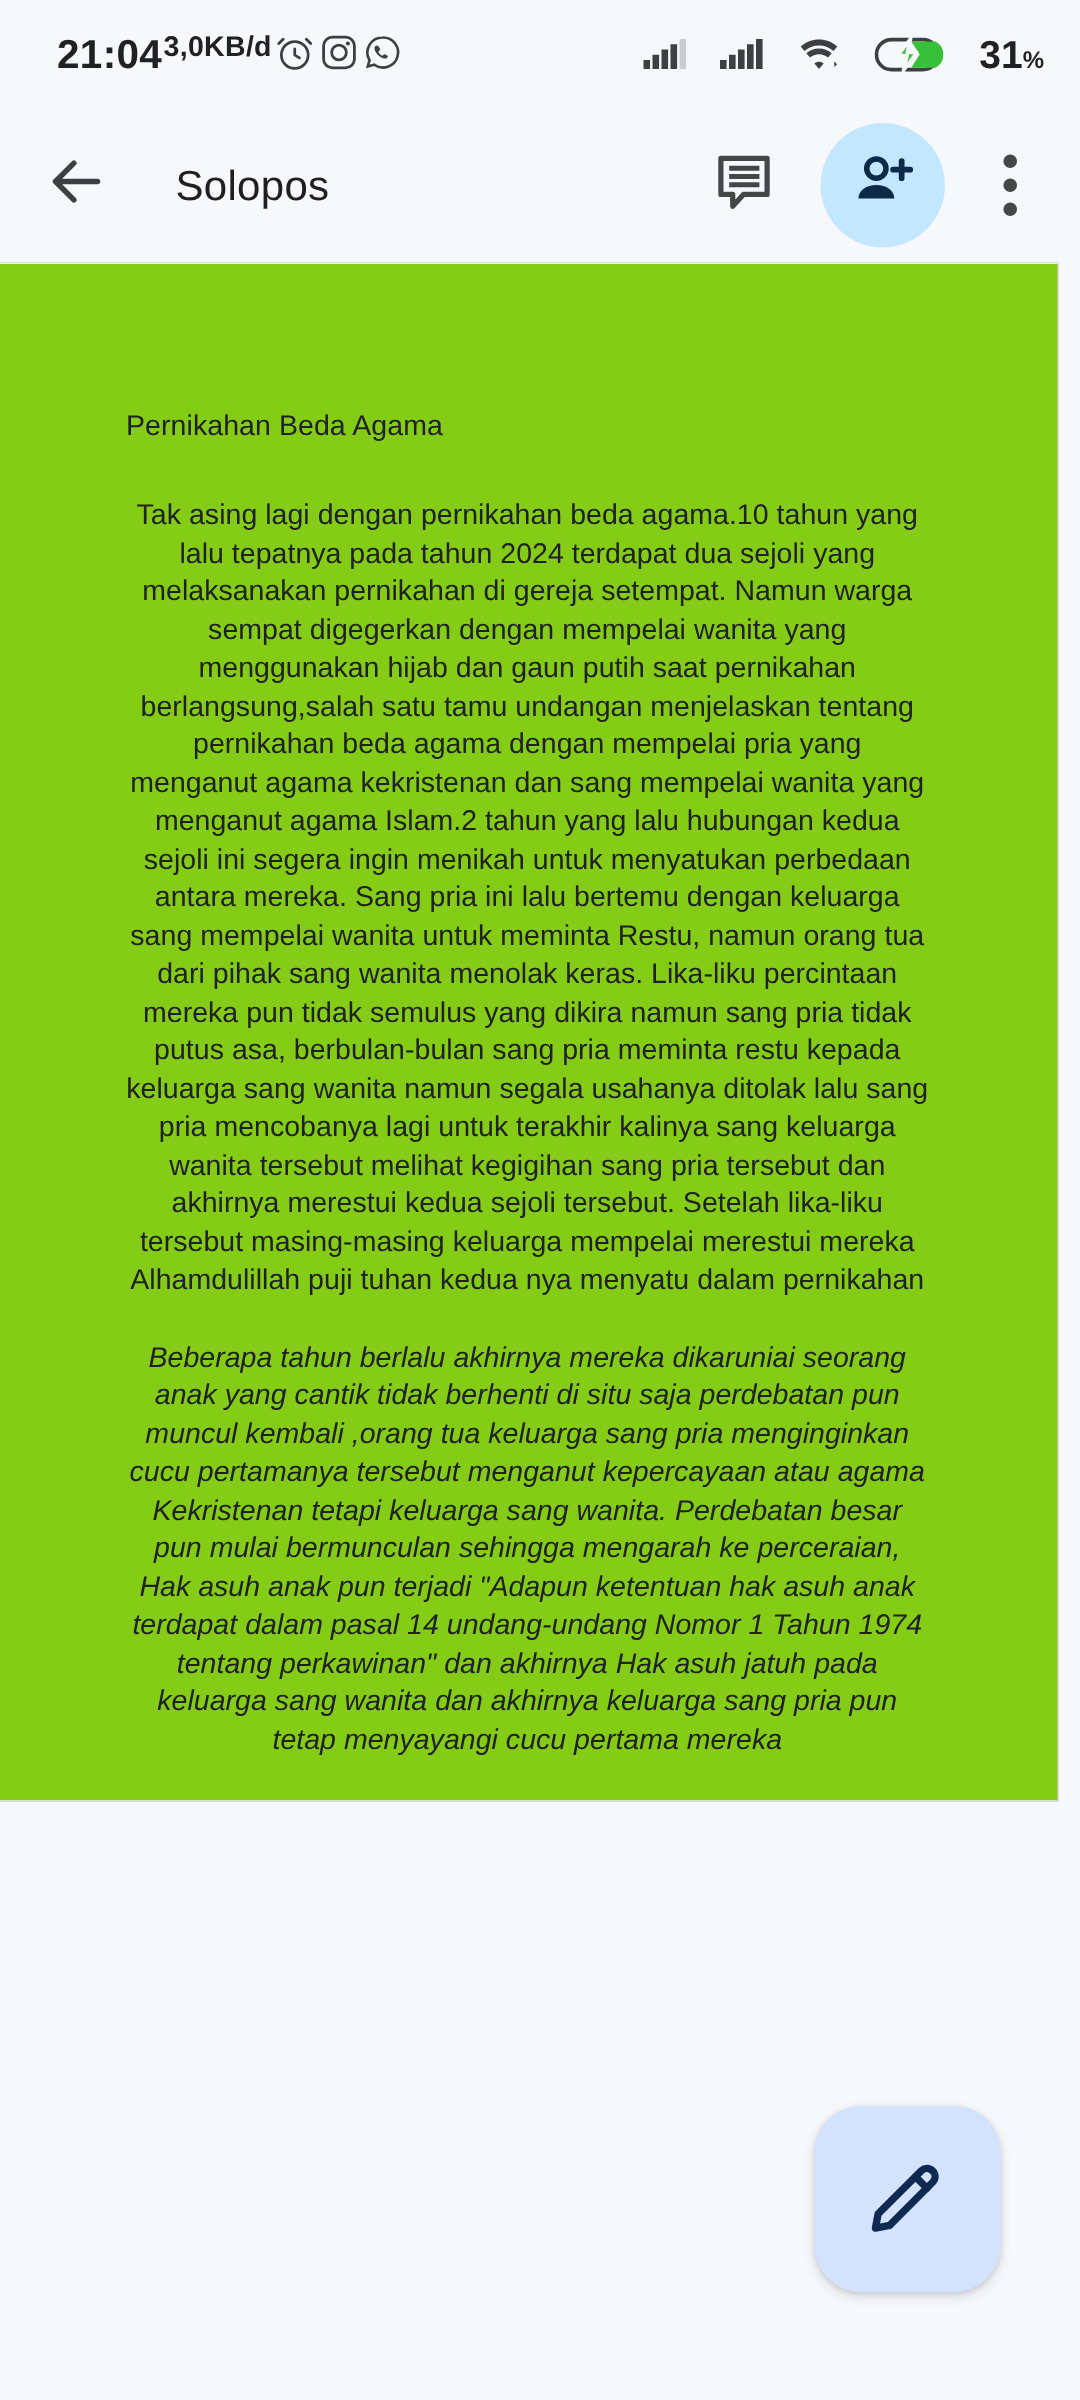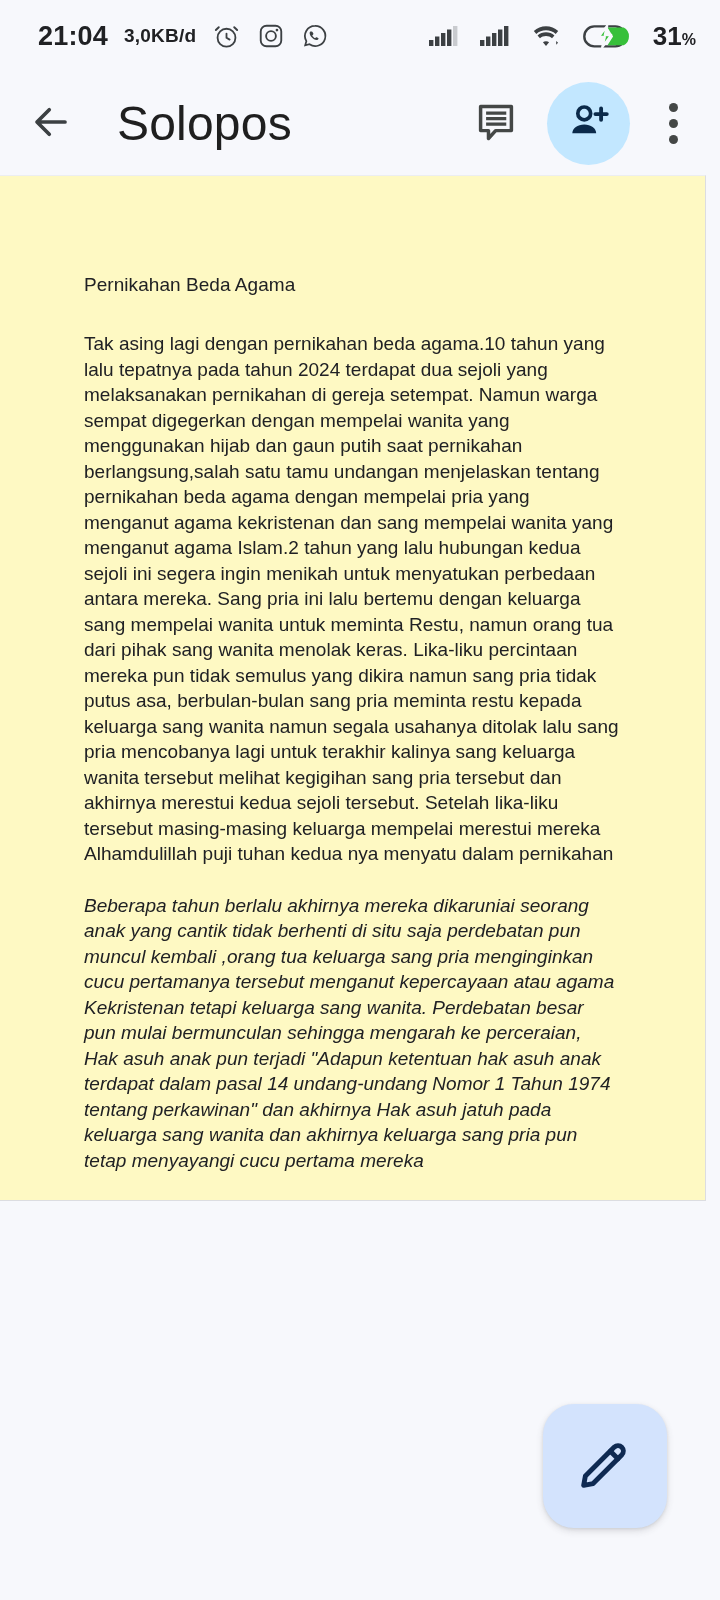--- a/index.html
+++ b/index.html
@@ -11,68 +11,68 @@
   }
   body { position:relative; }
 
   
   .statusbar{
     position:absolute; top:0; left:0; width:720px; height:72px;
     display:flex; align-items:center; justify-content:space-between;
     padding:0 24px 0 38px;
     background:#f7f8fc;
   }
-  .sb-left{ display:flex; align-items:center; gap:16px; }
+  .sb-left{ display:flex; align-items:flex-start; gap:1px; }
   .sb-time{ font-size:27px; font-weight:700; color:#202124; letter-spacing:.2px; }
   .sb-net{ font-size:19px; font-weight:700; color:#202124; letter-spacing:.2px; }
   .sb-ico{ display:inline-flex; align-items:center; justify-content:center; }
   .sb-right{ display:flex; align-items:center; gap:21px; }
   .sb-batt-pct{ font-size:26px; font-weight:600; color:#202124; margin-left:3px; }
   .sb-batt-pct .pct{ font-size:16px; }
 
   
   .appbar{
     position:absolute; top:72px; left:0; width:720px; height:103px;
     display:flex; align-items:center;
     background:#f7f8fc;
   }
   .ab-back{ width:78px; display:flex; align-items:center; justify-content:center; margin-left:12px; }
   .ab-title{
-    font-size:48px; color:#1f1f1f; font-weight:400;
+    font-size:28px; color:#1f1f1f; font-weight:400;
     margin-left:27px; letter-spacing:.2px; white-space:nowrap;
   }
   .ab-actions{ margin-left:auto; display:flex; align-items:center; }
   .ab-comment{ width:66px; height:66px; display:flex; align-items:center; justify-content:center; }
   .ab-share{
     width:83px; height:83px; border-radius:50%;
     background:#c2e7ff;
     display:flex; align-items:center; justify-content:center;
     margin-left:18px;
   }
   .ab-more{ width:70px; height:70px; display:flex; align-items:center; justify-content:center; margin-left:8px; margin-right:12px;}
   .dot{ width:9px; height:9px; border-radius:50%; background:#444746; display:block; }
   .dots{ display:flex; flex-direction:column; gap:7px; align-items:center; }
 
   
   .page{
     position:absolute; top:175px; left:0; width:706px; height:1026px;
-    background:#fef9c3;
+    background:#84cc16;
     border-right:1px solid #dcdde1;
     border-bottom:1px solid #dcdde1;
     border-top:1px solid #eceef1;
     overflow:hidden;
   }
   .doc-body{ padding:96px 86px 0 84px; }
   .doc-title{
     font-size:19px; line-height:26px; color:#202124;
     margin-bottom:33px; letter-spacing:.05px;
   }
   .doc-para{
     font-size:19px; line-height:25.5px; color:#202124;
-    text-align:left; letter-spacing:.02px;
+    text-align:center; letter-spacing:.02px;
     margin-bottom:26px;
   }
   .doc-para:last-child{ margin-bottom:0;font-style:italic; }
 
   
   .fab{
     position:absolute; left:543px; top:1404px;
     width:124px; height:124px; border-radius:31px;
     background:#d3e3fd;
     display:flex; align-items:center; justify-content:center;

